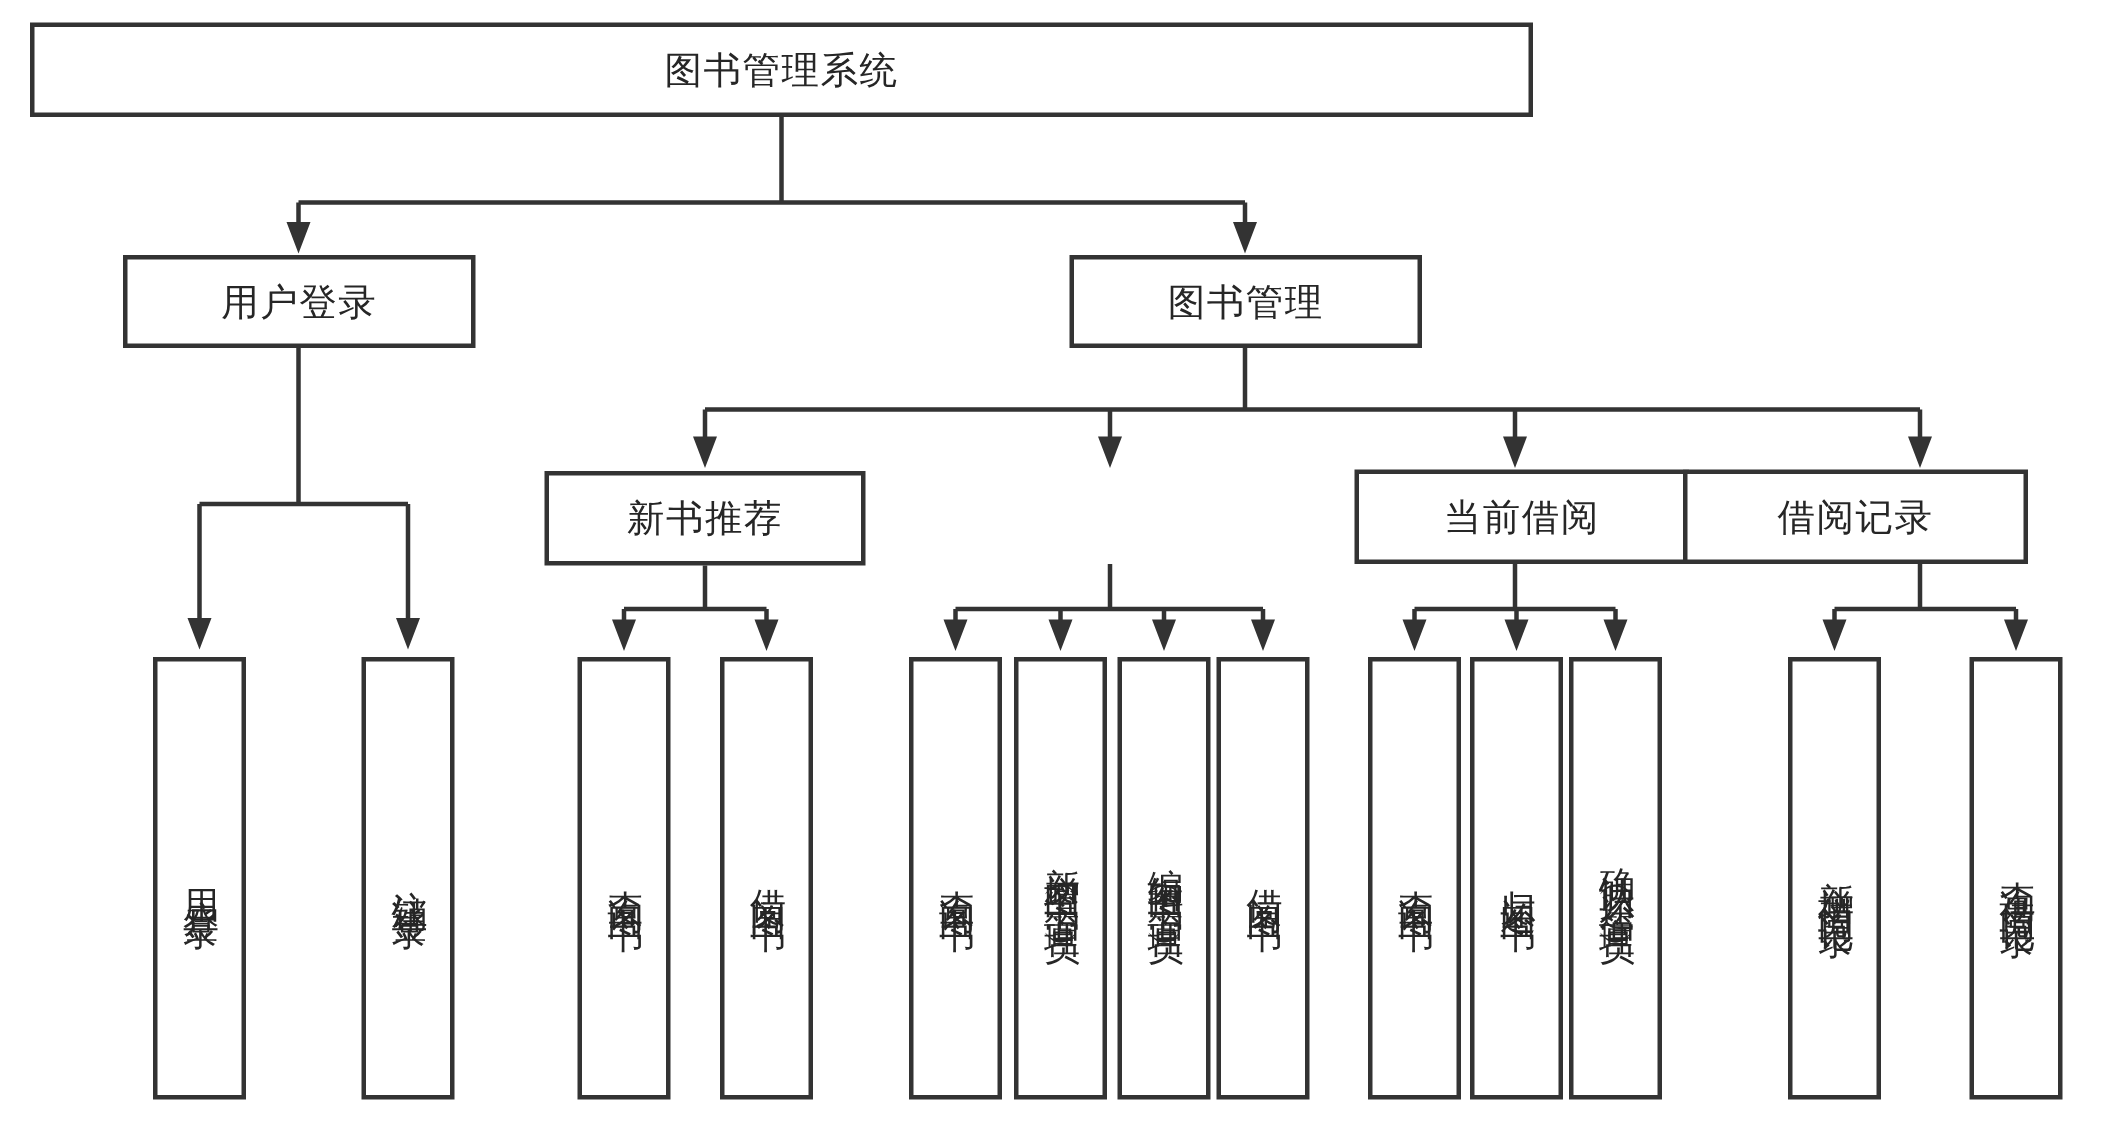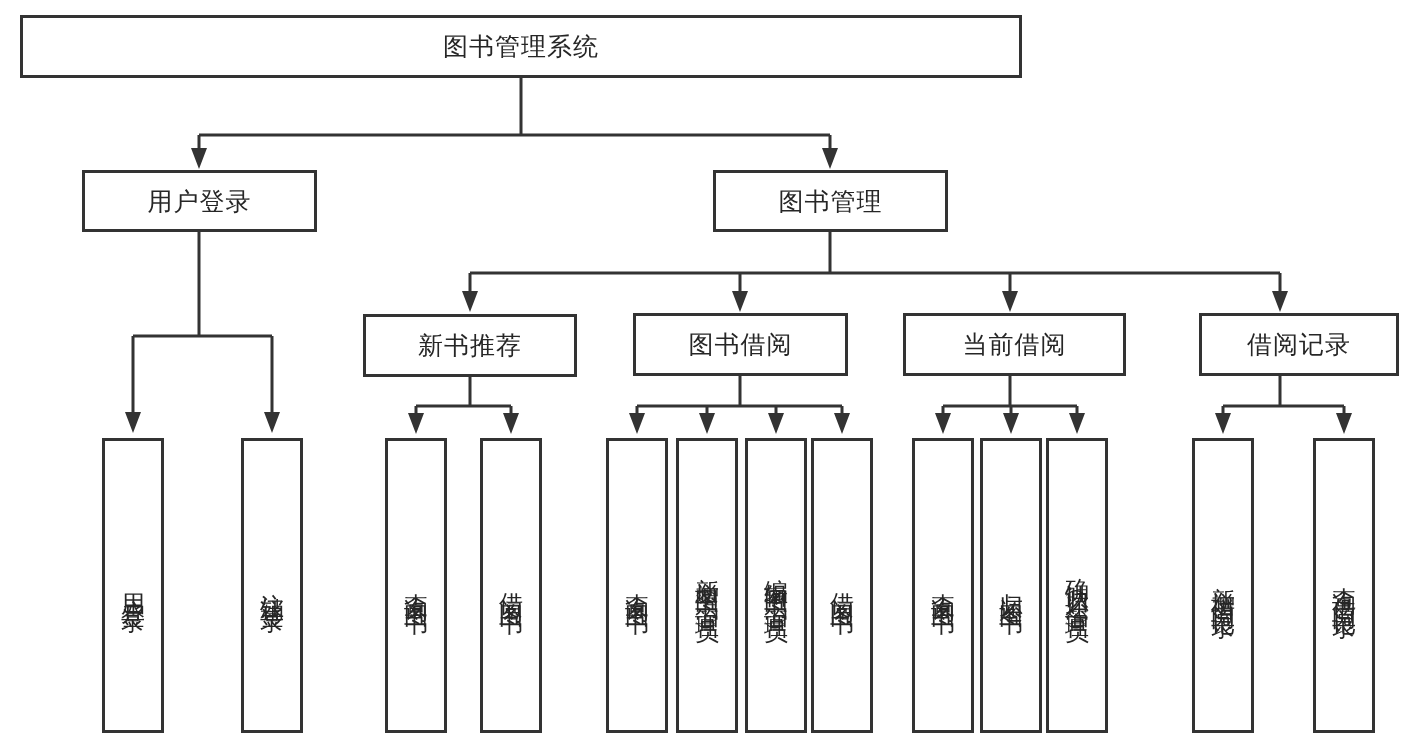--- a/index.html
+++ b/index.html
@@ -77,27 +77,24 @@
   <div class="box" style="left:82px; top:170px; width:235px; height:62px">
     <span class="lbl">用户登录</span>
   </div>
   <div class="box" style="left:713px; top:170px; width:235px; height:62px">
     <span class="lbl">图书管理</span>
   </div>
 
   <div class="box" style="left:363px; top:314px; width:214px; height:63px">
     <span class="lbl">新书推荐</span>
   </div>
-  <div class="box" style="left:633px; top:313px; width:215px; height:63px">
-    <span class="lbl">图书借阅</span>
-  </div>
   <div class="box" style="left:903px; top:313px; width:223px; height:63px">
     <span class="lbl">当前借阅</span>
   </div>
-  <div class="box" style="left:1199px; top:313px; width:200px; height:63px">
+  <div class="box" style="left:1122px; top:313px; width:230px; height:63px">
     <span class="lbl">借阅记录</span>
   </div>
 
   <div class="box v" style="left:102px; top:438px; width:62px; height:295px">
     <span class="lbl">用户登录</span>
   </div>
   <div class="box v" style="left:241px; top:438px; width:62px; height:295px">
     <span class="lbl">注销登录</span>
   </div>
 

